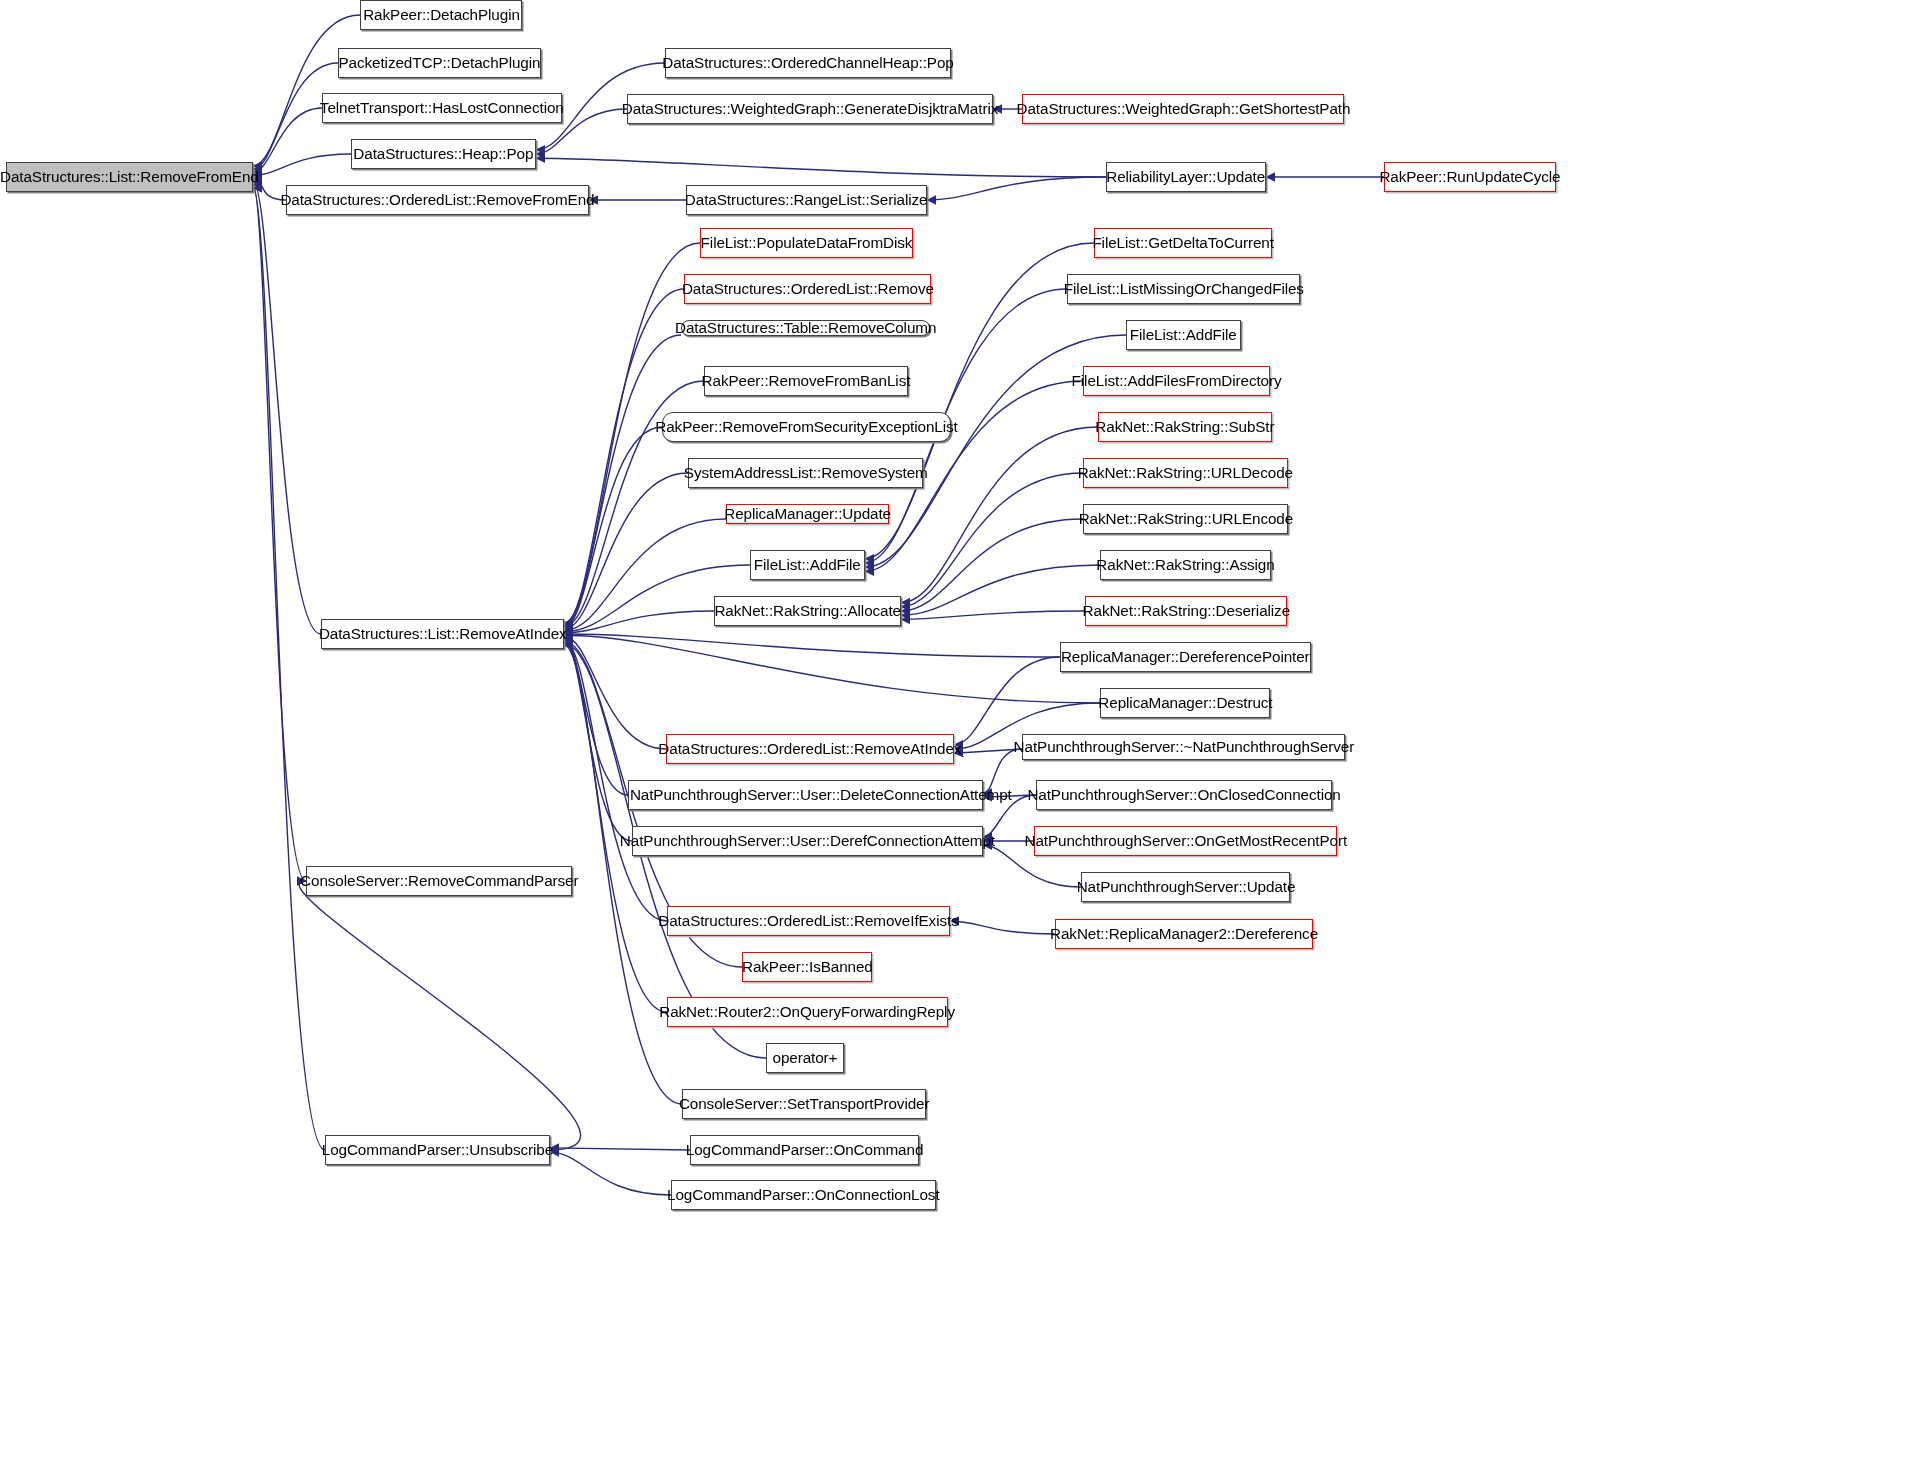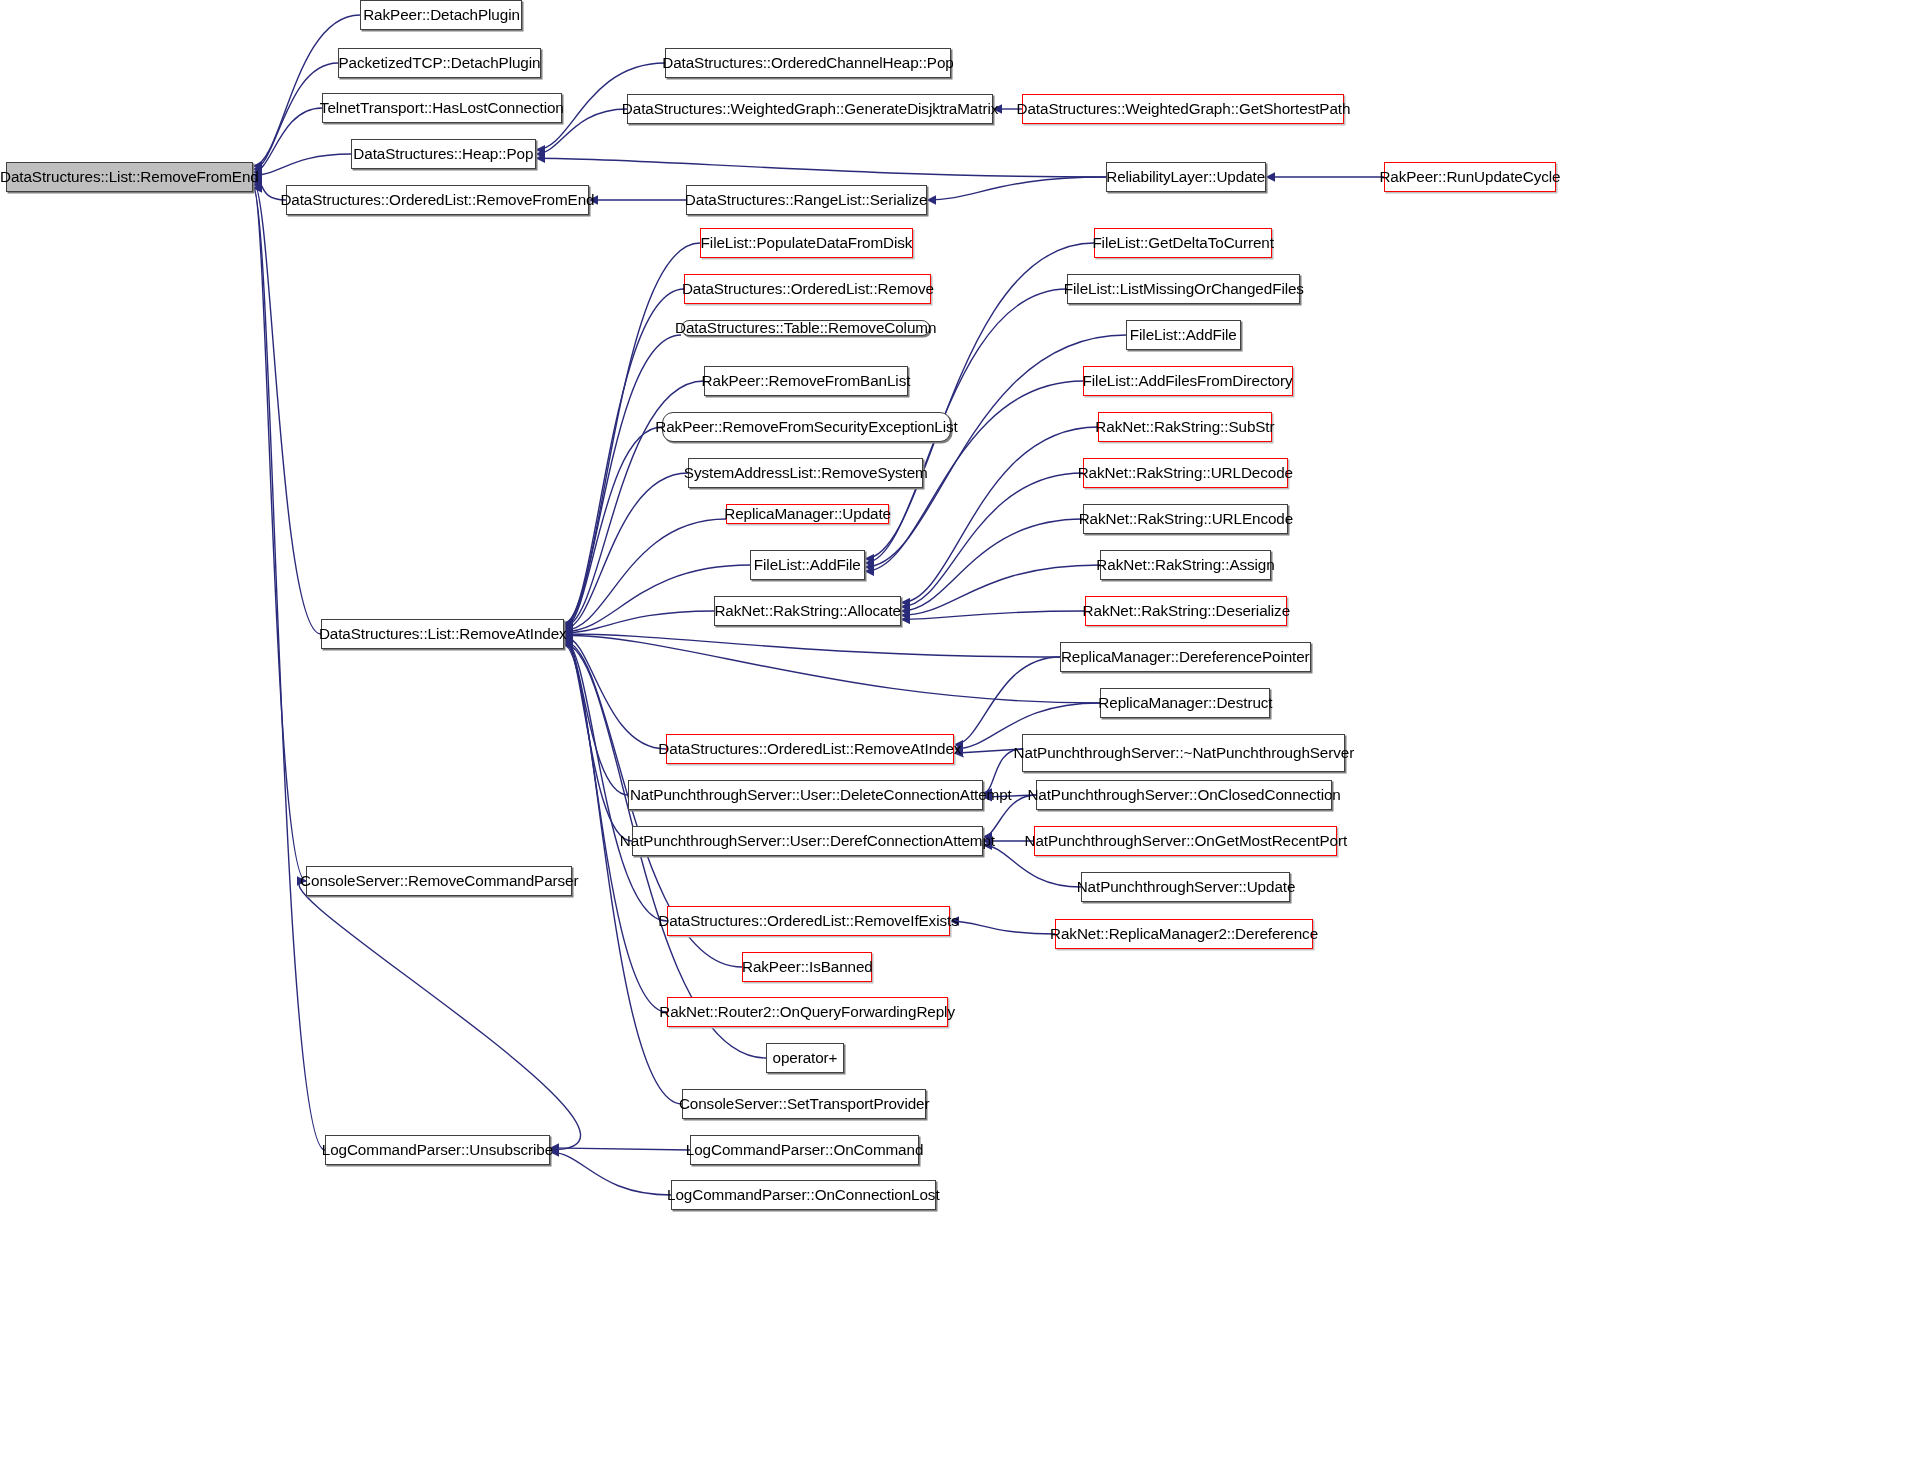--- a/index.html
+++ b/index.html
@@ -190,21 +190,21 @@
       </div>
       <div class="node red" id="n22" style="left: 1094px; top: 228px; width: 178px; height: 30px;">
         <span>FileList::GetDeltaToCurrent</span>
       </div>
       <div class="node" id="n23" style="left: 1067px; top: 274px; width: 233px; height: 30px;">
         <span>FileList::ListMissingOrChangedFiles</span>
       </div>
       <div class="node" id="n24" style="left: 1126px; top: 320px; width: 115px; height: 30px;">
         <span>FileList::AddFile</span>
       </div>
-      <div class="node red" id="n25" style="left: 1083px; top: 366px; width: 210px; height: 30px;">
+      <div class="node red" id="n25" style="left: 1083px; top: 366px; width: 187px; height: 30px;">
         <span>FileList::AddFilesFromDirectory</span>
       </div>
       <div class="node red" id="n26" style="left: 1098px; top: 412px; width: 174px; height: 30px;">
         <span>RakNet::RakString::SubStr</span>
       </div>
       <div class="node red" id="n27" style="left: 1083px; top: 458px; width: 205px; height: 30px;">
         <span>RakNet::RakString::URLDecode</span>
       </div>
       <div class="node" id="n28" style="left: 1083px; top: 504px; width: 205px; height: 30px;">
         <span>RakNet::RakString::URLEncode</span>
@@ -217,21 +217,21 @@
       </div>
       <div class="node" id="n31" style="left: 1060px; top: 642px; width: 251px; height: 30px;">
         <span>ReplicaManager::DereferencePointer</span>
       </div>
       <div class="node" id="n32" style="left: 1100px; top: 688px; width: 170px; height: 30px;">
         <span>ReplicaManager::Destruct</span>
       </div>
       <div class="node red" id="n33" style="left: 666px; top: 734px; width: 288px; height: 30px;">
         <span>DataStructures::OrderedList::RemoveAtIndex</span>
       </div>
-      <div class="node" id="n34" style="left: 1022px; top: 734px; width: 323px; height: 38px;">
+      <div class="node" id="n34" style="left: 1022px; top: 734px; width: 323px; height: 26px;">
         <span>NatPunchthroughServer::~NatPunchthroughServer</span>
       </div>
       <div class="node" id="n35" style="left: 628px; top: 780px; width: 355px; height: 30px; padding-left: 36px;">
         <span>NatPunchthroughServer::User::DeleteConnectionAttempt</span>
       </div>
       <div class="node" id="n36" style="left: 1036px; top: 780px; width: 296px; height: 30px;">
         <span>NatPunchthroughServer::OnClosedConnection</span>
       </div>
       <div class="node" id="n37" style="left: 632px; top: 826px; width: 351px; height: 30px;">
         <span>NatPunchthroughServer::User::DerefConnectionAttempt</span>

